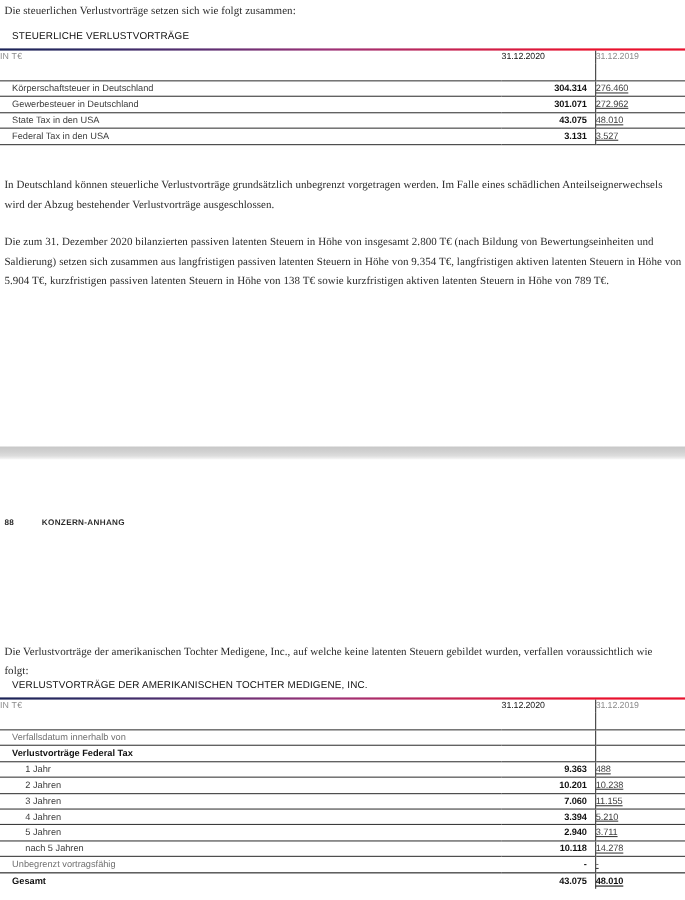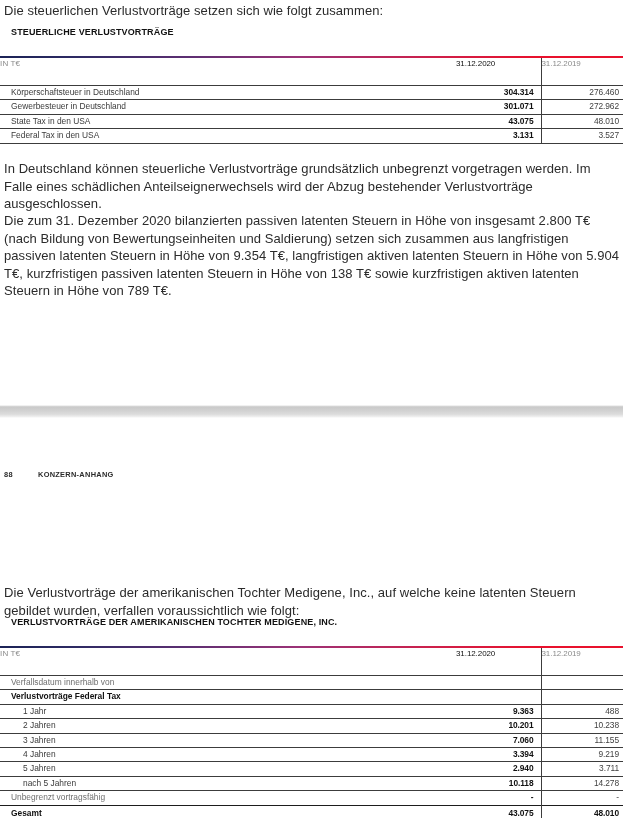--- a/index.html
+++ b/index.html
@@ -18,34 +18,35 @@
 
   .page-area {
     position: absolute;
     left: 0;
     top: 0;
     width: 623px;
   }
 
   
   .para {
-    font-size: 13px;
+    font-size: 10px;
     line-height: 17.5px;
     color: #2b2b2b;
     letter-spacing: 0.005em;
+    font-family: Liberation Serif, serif;
   }
 
   
   .tbl-title {
     font-size: 9px;
-    font-weight: bold;
+    font-weight: normal;
     letter-spacing: 0.015em;
     color: #111111;
     white-space: nowrap;
-    padding-bottom: 19px;
+    padding-bottom: 7px;
   }
   .grad-rule {
     height: 2px;
     background: linear-gradient(to right,
         #1b2356 0%,
         #2d2a63 12%,
         #5c2f72 30%,
         #9c3277 48%,
         #cf1f49 70%,
         #e8112d 86%,
@@ -119,25 +120,26 @@
     color: #111111;
   }
   .d-row .v20 {
     text-align: right;
     font-weight: bold;
     color: #111111;
     padding-right: 7px;
     letter-spacing: -0.01em;
   }
   .d-row .v19 {
-    text-align: right;
+    text-align: left;
     color: #3f3f3f;
     padding-right: 4px;
     border-left: 0.9px solid #3c3c3c;
     letter-spacing: -0.01em;
+    text-decoration: underline;
   }
   .d-row .v19.bold { font-weight: bold; color: #111111; }
 
   .total-row td {
     height: 14.5px;
     line-height: 14.5px;
     border-top: 1.6px solid #1d1d1d;
   }
   .bottom-rule td {
     height: 0;
@@ -304,21 +306,21 @@
           <td class="v19">10.238</td>
         </tr>
         <tr class="d-row">
           <td class="lab ind">3 Jahren</td>
           <td class="v20">7.060</td>
           <td class="v19">11.155</td>
         </tr>
         <tr class="d-row">
           <td class="lab ind">4 Jahren</td>
           <td class="v20">3.394</td>
-          <td class="v19">9.219</td>
+          <td class="v19">5.210</td>
         </tr>
         <tr class="d-row">
           <td class="lab ind">5 Jahren</td>
           <td class="v20">2.940</td>
           <td class="v19">3.711</td>
         </tr>
         <tr class="d-row">
           <td class="lab ind">nach 5 Jahren</td>
           <td class="v20">10.118</td>
           <td class="v19">14.278</td>

